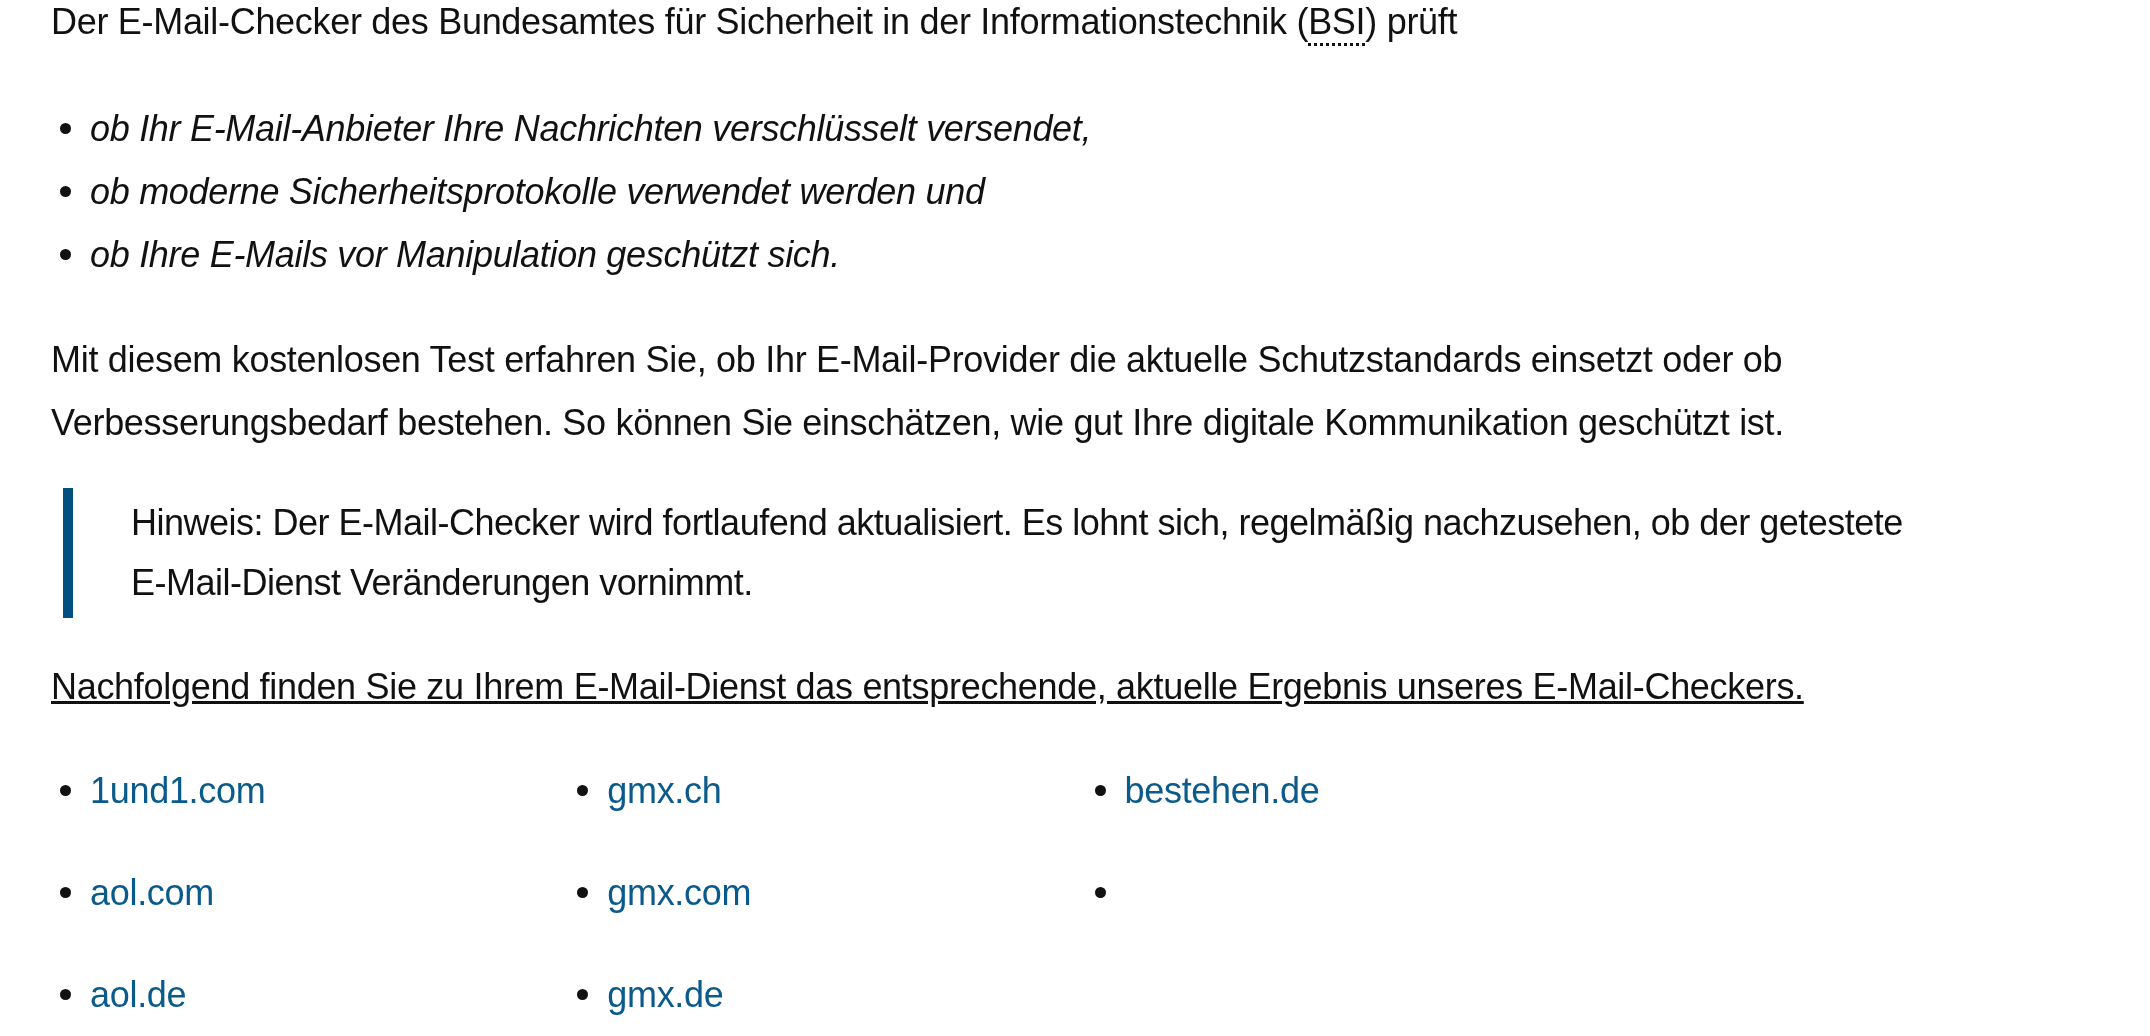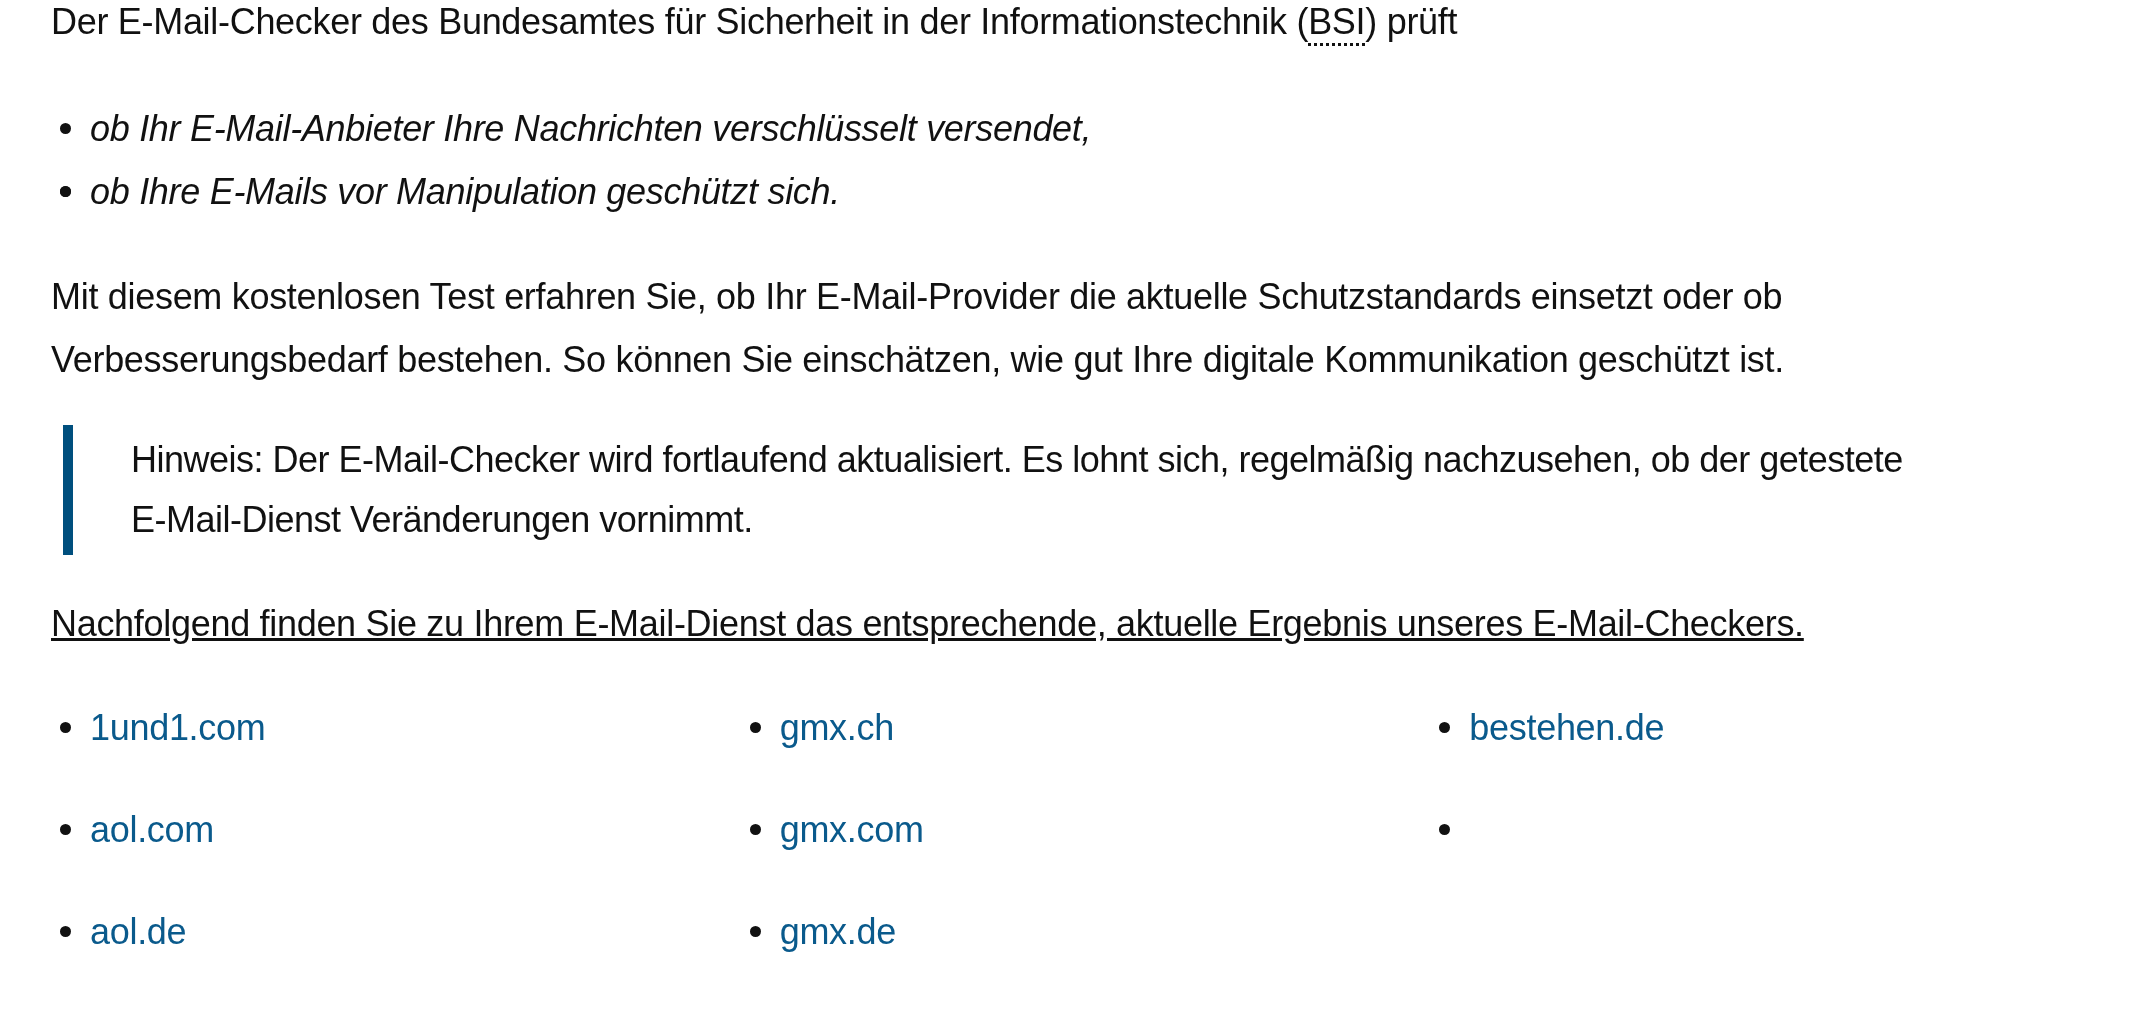--- a/index.html
+++ b/index.html
@@ -75,21 +75,21 @@
     margin-top: 37px;
     line-height: 63px;
     text-decoration: underline;
   }
 
   
   ul.providers {
     list-style: none;
     margin-top: 41px;
     display: grid;
-    grid-template-columns: repeat(3, 1fr);
+    grid-template-columns: repeat(4, 1fr);
     grid-template-rows: repeat(3, auto);
     grid-auto-flow: column;
     row-gap: 39px;
   }
   ul.providers li {
     position: relative;
     line-height: 63px;
     padding-left: 39px;
   }
   ul.providers a {
@@ -100,21 +100,21 @@
 </style>
 </head>
 <body style="--text: #111111; --link: #0a5a8c; --hint-bar: #004f7e; --bullet: #111111;">
 
 <main>
 
   <p class="intro"><span>Der E-Mail-Checker des Bundesamtes für Sicherheit in der Informationstechnik (</span><abbr class="bsi">BSI</abbr><span>) prüft</span></p>
 
   <ul class="checks" id="checks-list">
       <li><span class="dot"></span><span>ob Ihr E-Mail-Anbieter Ihre Nachrichten verschlüsselt versendet,</span></li>
-      <li><span class="dot"></span></li>
+      <li><span class="dot"></span><span>ob moderne Sicherheitsprotokolle verwendet werden und</span></li>
       <li><span class="dot"></span><span>ob Ihre E-Mails vor Manipulation geschützt sich.</span></li>
     </ul>
 
   <p class="description preline">Mit diesem kostenlosen Test erfahren Sie, ob Ihr E-Mail-Provider die aktuelle Schutzstandards einsetzt oder ob
 Verbesserungsbedarf bestehen. So können Sie einschätzen, wie gut Ihre digitale Kommunikation geschützt ist.</p>
 
   <blockquote class="hint">
     <p class="preline">Hinweis: Der E-Mail-Checker wird fortlaufend aktualisiert. Es lohnt sich, regelmäßig nachzusehen, ob der getestete
 E-Mail-Dienst Veränderungen vornimmt.</p>
   </blockquote>

